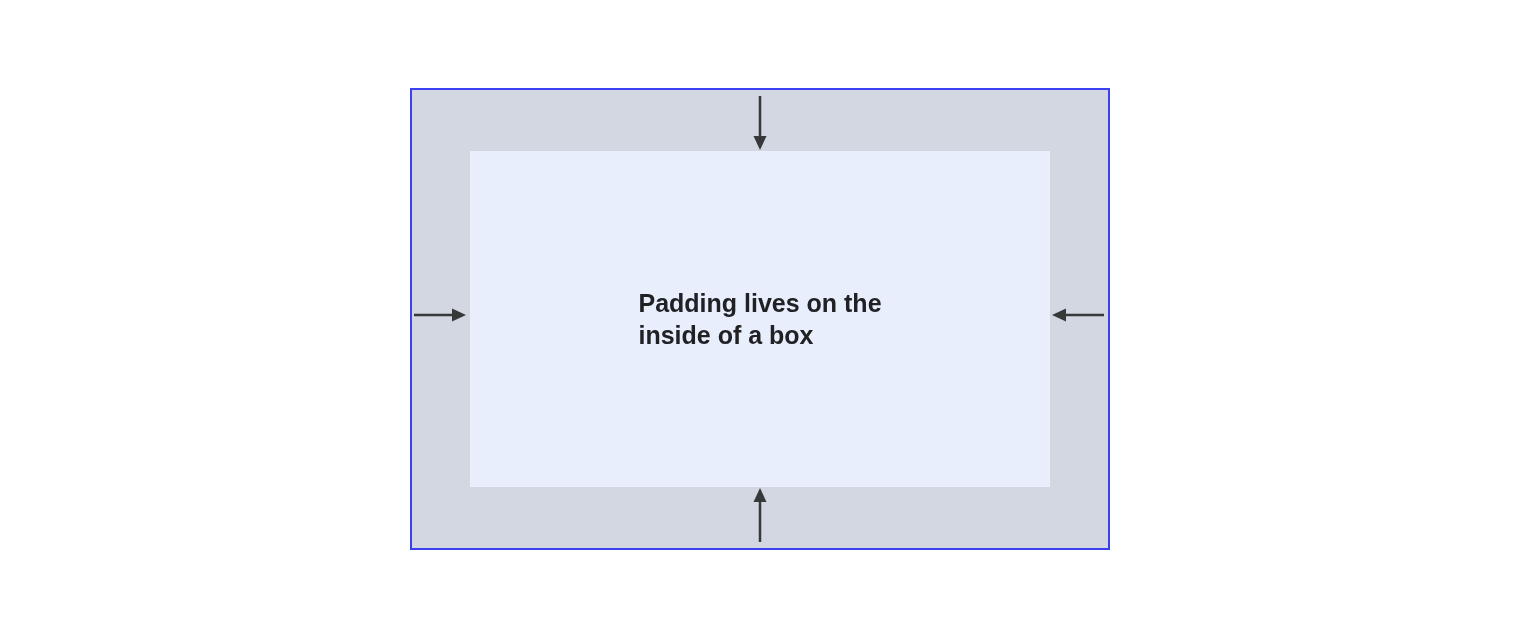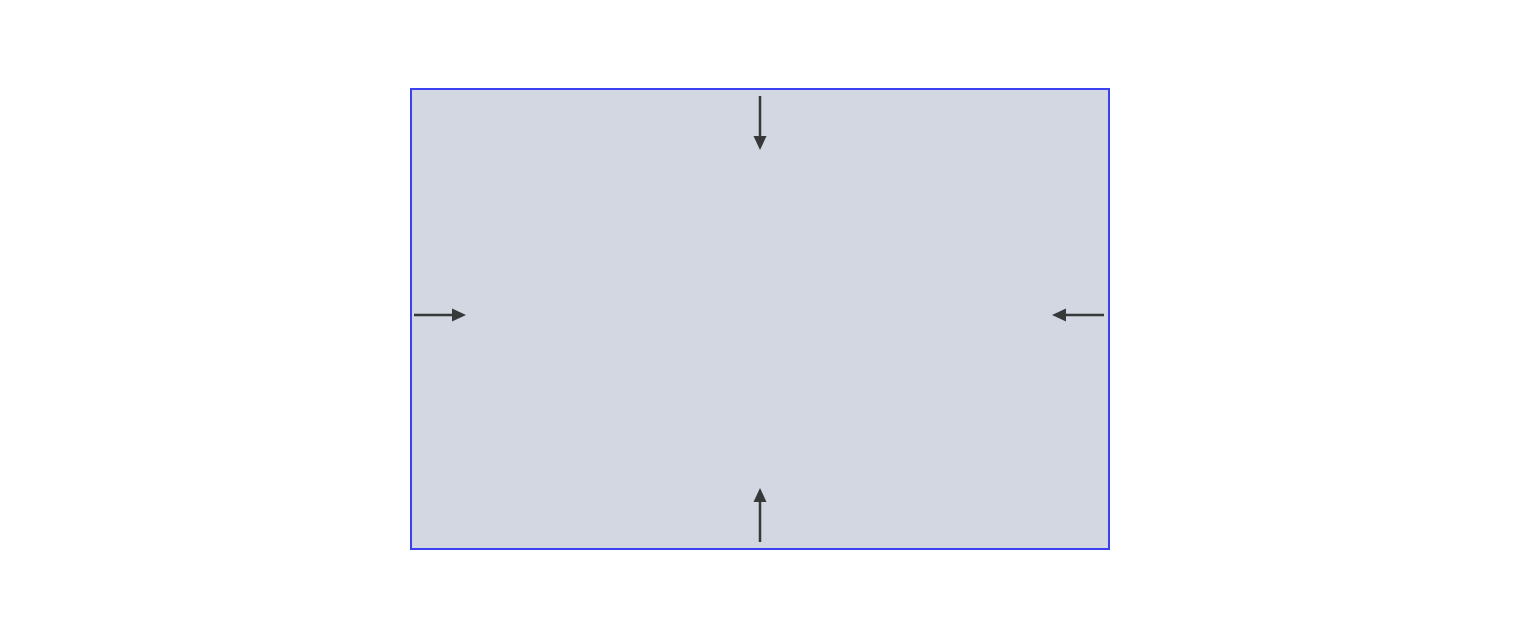--- a/index.html
+++ b/index.html
@@ -53,20 +53,26 @@
   .arrow-right  { left: 1052px; top: 307px; }
   .arrow svg { display: block; }
 </style>
 </head>
 <body>
 
 <div class="canvas">
 
   <div class="outer-box"></div>
 
+  <div class="inner-box">
+    <div class="inner-label">
+      <div>Padding lives on the</div>
+      <div>inside of a box</div>
+    </div>
+  </div>
 
   <span class="arrow arrow-top">
     <svg width="16" height="54" viewBox="0 0 16 54" xmlns="http://www.w3.org/2000/svg">
       <line x1="8" y1="0" x2="8" y2="41" stroke="#37383a" stroke-width="2.5"></line>
       <polygon points="8,54 1.5,40 14.5,40" fill="#37383a"></polygon>
     </svg>
   </span>
 
   <span class="arrow arrow-bottom">
     <svg width="16" height="54" viewBox="0 0 16 54" xmlns="http://www.w3.org/2000/svg">

